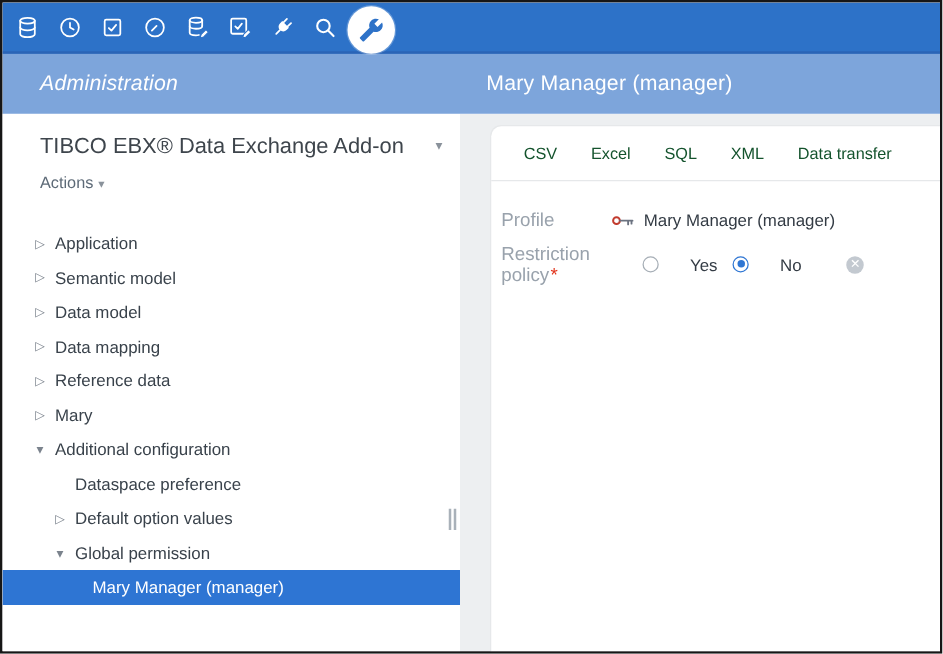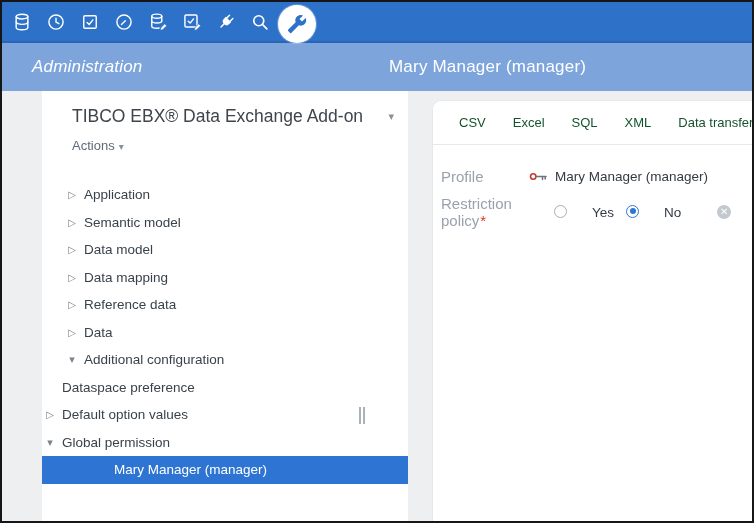--- a/index.html
+++ b/index.html
@@ -17,30 +17,30 @@
   
   .header { height:48px; background:#7da5db; position:relative; color:#fff; z-index:1; }
   .header-title { position:absolute; top:50%; transform:translateY(-50%); font-size:17px; letter-spacing:.2px; }
   .header-left  { left:30px;font-style:italic; }
   .header-right { left:387px; }
 
   
   .body { display:flex; height:430px; background:#edeff1; position:relative; }
 
   
-  .sidebar { width:366px; background:#fff; position:relative; flex:none;margin-left:40px; }
+  .sidebar { width:366px; background:#fff; position:relative; flex:none; }
   .sb-titlebar { position:absolute; top:12px; left:30px; right:8px; height:26px; display:flex; align-items:center; cursor:pointer; }
   .sb-title { font-size:17.5px; color:#3e454c; flex:1; }
   .sb-caret { color:#8a929b; font-size:11px; margin-right:6px; }
   .sb-actions { position:absolute; top:47px; left:30px; font-size:13px; color:#5d6a77; cursor:pointer; }
   .sb-actions .sb-caret { margin-left:4px; font-size:10px; }
   .tree { position:absolute; top:90px; left:0; right:0; }
   .tree-row { height:27.5px; display:flex; align-items:center; font-size:13.5px; color:#39424b; cursor:pointer; }
   .tree-row.lvl1 { padding-left:22px; }
-  .tree-row.lvl2 { }
+  .tree-row.lvl2 { padding-left:38px; }
   .tree-row.lvl3 { padding-left:52px; }
   .twisty { width:16px; margin-right:4px; text-align:center; color:#7b838d; font-size:10px; flex:none; }
   .twisty.expanded { font-size:11px; }
   .tree-row.selected { background:#2e75d3; color:#fff; }
   .splitter-grip { position:absolute; left:357px; top:316px; height:17px; width:6px; border-left:2px solid #a9b1b9; border-right:2px solid #a9b1b9; cursor:col-resize; }
 
   .gutter { width:24px; flex:none; }
 
   
   .main { flex:1; padding-top:9px; display:flex; }
@@ -181,21 +181,21 @@
         <div class="tree-row lvl1">
           <span class="twisty">▷</span>
           <span>Data mapping</span>
         </div>
         <div class="tree-row lvl1">
           <span class="twisty">▷</span>
           <span>Reference data</span>
         </div>
         <div class="tree-row lvl1">
           <span class="twisty">▷</span>
-          <span>Data</span>
+          <span>Mary</span>
         </div>
         <div class="tree-row lvl1">
           <span class="twisty expanded">▾</span>
           <span>Additional configuration</span>
         </div>
         <div class="tree-row lvl2">
           <span class="twisty"></span>
           <span>Dataspace preference</span>
         </div>
         <div class="tree-row lvl2">

